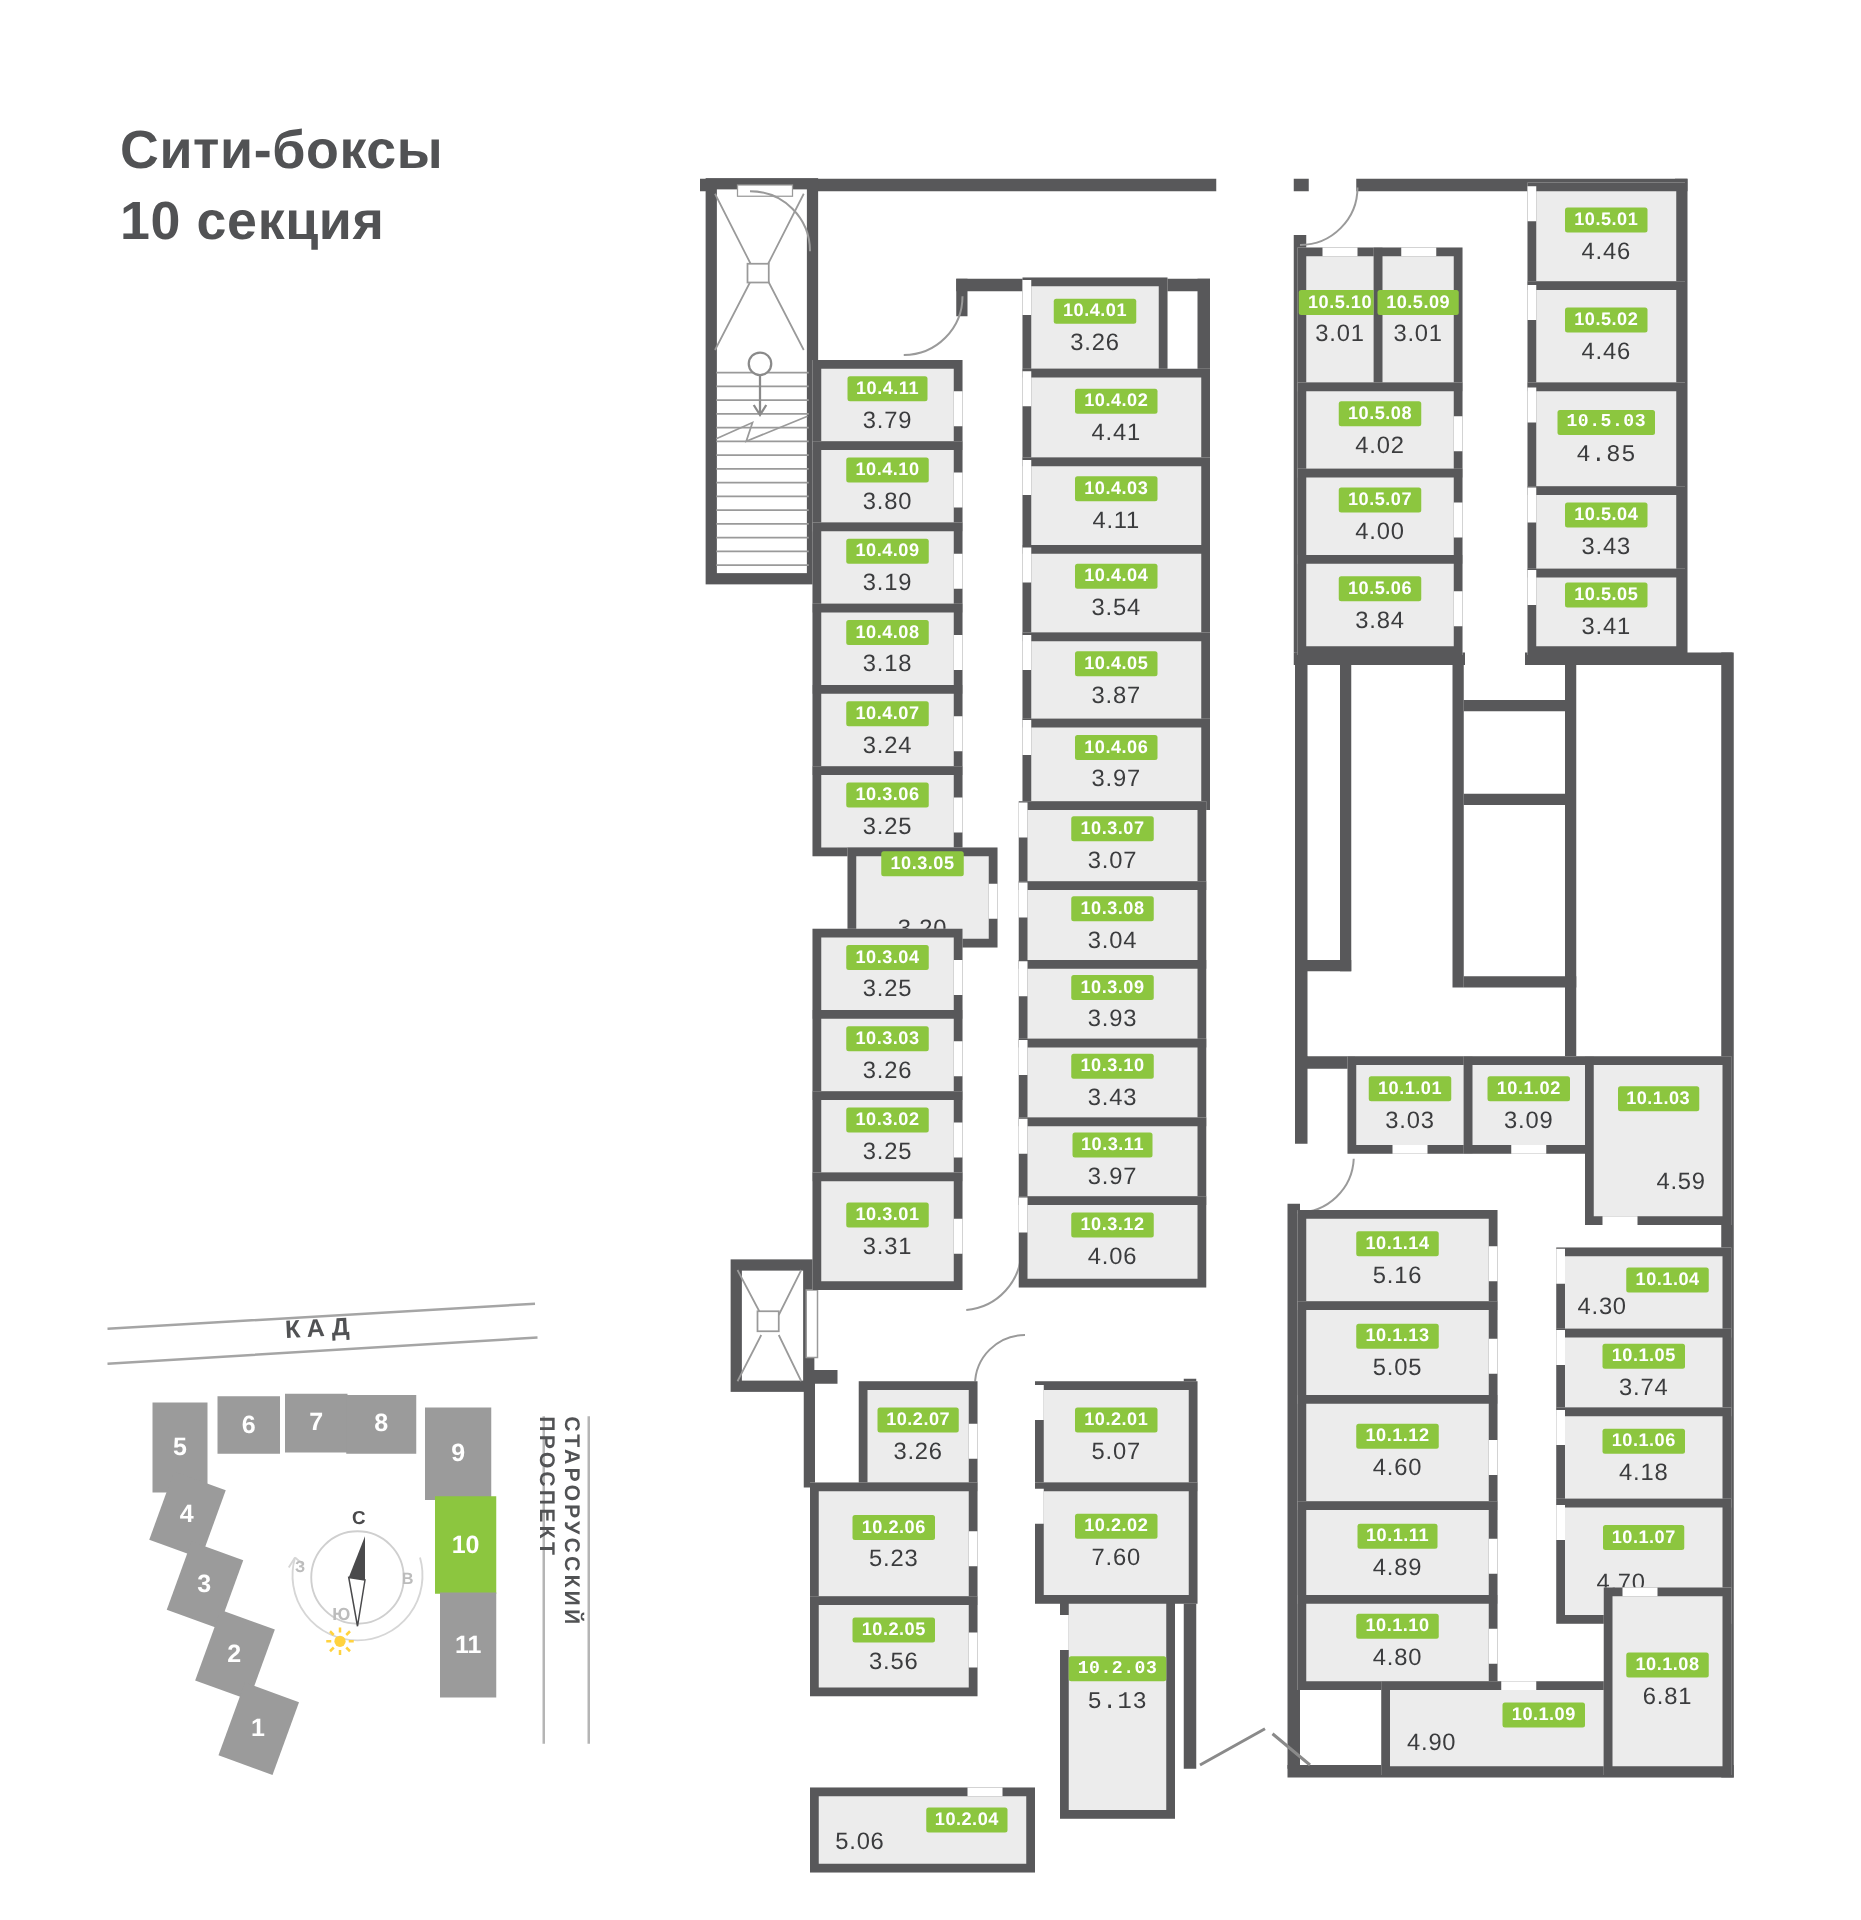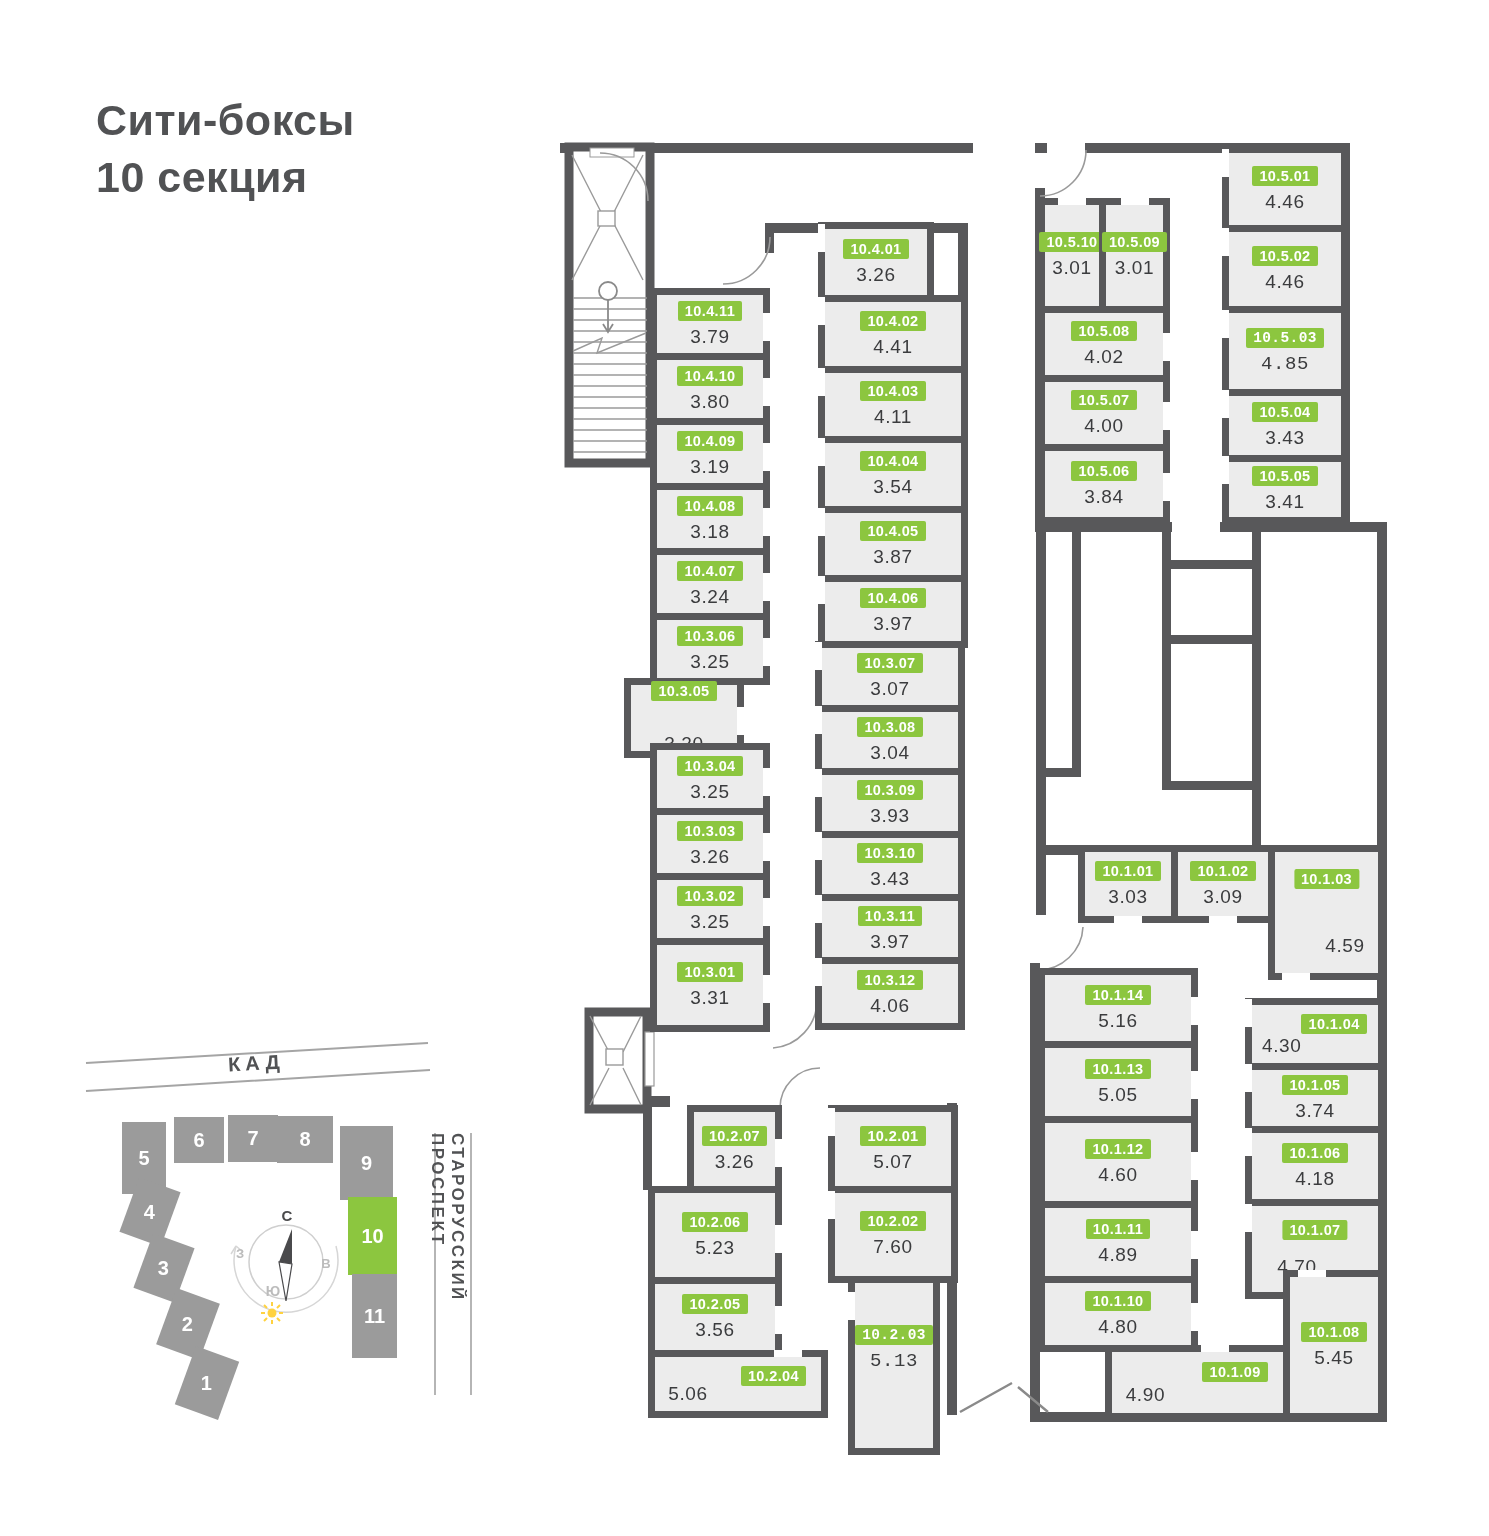--- a/index.html
+++ b/index.html
@@ -162,21 +162,21 @@
       <div class="room" style="left: 650px; top: 548px; width: 120px; height: 72px;">
         <span class="badge">10.4.07</span>
         <span class="area">3.24</span>
         <i class="door" style="right: -7px; top: calc(55% - 14px); width: 7px; height: 28px;"></i>
       </div>
       <div class="room" style="left: 650px; top: 613px; width: 120px; height: 72px;">
         <span class="badge">10.3.06</span>
         <span class="area">3.25</span>
         <i class="door" style="right: -7px; top: calc(55% - 14px); width: 7px; height: 28px;"></i>
       </div>
-      <div class="room" style="left: 624px; top: 678px; width: 120px; height: 80px; gap: 32px;">
+      <div class="room" style="left: 678px; top: 678px; width: 120px; height: 80px; gap: 32px;">
         <span class="badge">10.3.05</span>
         <span class="area">3.20</span>
         <i class="door" style="right: -7px; top: calc(55% - 14px); width: 7px; height: 28px;"></i>
       </div>
       <div class="room" style="left: 650px; top: 743px; width: 120px; height: 72px;">
         <span class="badge">10.3.04</span>
         <span class="area">3.25</span>
         <i class="door" style="right: -7px; top: calc(55% - 14px); width: 7px; height: 28px;"></i>
       </div>
       <div class="room" style="left: 650px; top: 808px; width: 120px; height: 72px;">
@@ -262,21 +262,21 @@
       <div class="room" style="left: 648px; top: 1186px; width: 134px; height: 98px;">
         <span class="badge">10.2.06</span>
         <span class="area">5.23</span>
         <i class="door" style="right: -7px; top: calc(55% - 14px); width: 7px; height: 28px;"></i>
       </div>
       <div class="room" style="left: 648px; top: 1277px; width: 134px; height: 80px;">
         <span class="badge">10.2.05</span>
         <span class="area">3.56</span>
         <i class="door" style="right: -7px; top: calc(55% - 14px); width: 7px; height: 28px;"></i>
       </div>
-      <div class="room v-corner" style="left: 648px; top: 1350px; width: 180px; height: 68px;">
+      <div class="room v-corner" style="left: 648px; top: 1430px; width: 180px; height: 68px;">
         <span class="badge">10.2.04</span>
         <span class="area">5.06</span>
         <i class="door" style="top: -7px; left: calc(80% - 14px); width: 28px; height: 7px;"></i>
       </div>
       <div class="room" style="left: 828px; top: 1105px; width: 130px; height: 88px;">
         <span class="badge">10.2.01</span>
         <span class="area">5.07</span>
         <i class="door" style="left: -7px; top: calc(14% - 14px); width: 7px; height: 28px;"></i>
       </div>
       <div class="room" style="left: 828px; top: 1186px; width: 130px; height: 97px;">
@@ -399,21 +399,21 @@
         <span class="area">4.18</span>
         <i class="door" style="left: -7px; top: calc(14% - 14px); width: 7px; height: 28px;"></i>
       </div>
       <div class="room v-area-left" style="left: 1245px; top: 1199px; width: 140px; height: 100px;">
         <span class="badge">10.1.07</span>
         <span class="area">4.70</span>
         <i class="door" style="left: -7px; top: calc(14% - 14px); width: 7px; height: 28px;"></i>
       </div>
       <div class="room" style="left: 1283px; top: 1270px; width: 102px; height: 150px;">
         <span class="badge">10.1.08</span>
-        <span class="area">5.45</span>
+        <span class="area">6.81</span>
         <i class="door" style="top: -7px; left: calc(25% - 14px); width: 28px; height: 7px;"></i>
       </div>
     </div>
 
   <div id="site-buildings">
       <div class="bldg" style="left: 122px; top: 1122px; width: 44px; height: 72px;">
         <span>5</span>
       </div>
       <div class="bldg" style="left: 174px; top: 1117px; width: 50px; height: 46px;">
         <span>6</span>

